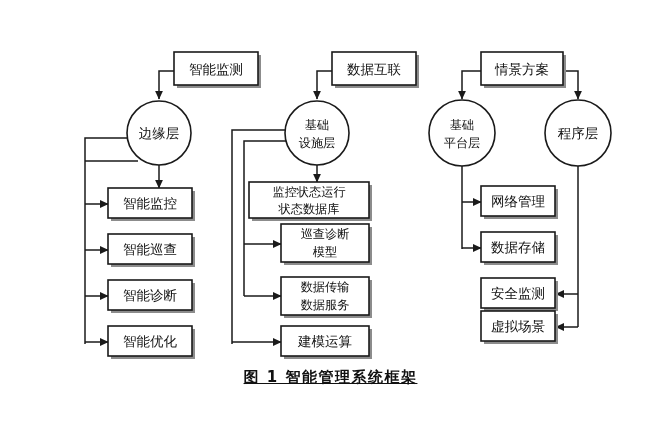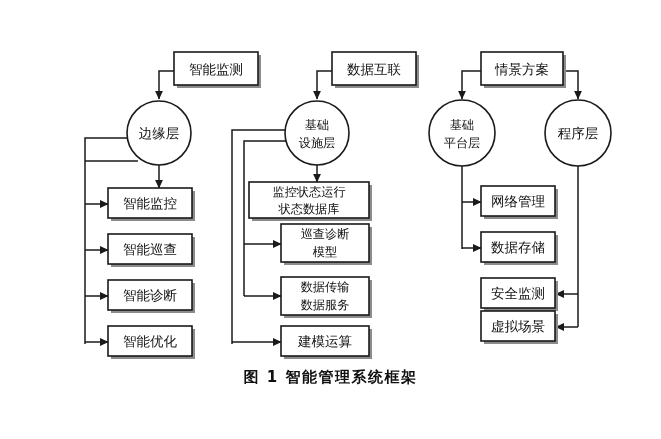--- a/index.html
+++ b/index.html
@@ -61,20 +61,21 @@
     position: absolute;
     left: 0;
     top: 368px;
     width: 661px;
     text-align: center;
     font-family: "DejaVu Sans", "Liberation Sans", sans-serif;
     font-size: 15px;
     font-weight: bold;
     letter-spacing: 1.5px;
     color: #111111;
+    text-decoration: underline;
   }
 </style>
 </head>
 <body>
 
 <div id="figure-root">
 
   <svg class="diagram" viewBox="0 0 661 439">
     <defs>
       <marker id="ah" markerWidth="9" markerHeight="9" refX="8" refY="4.5" orient="auto" markerUnits="userSpaceOnUse">

